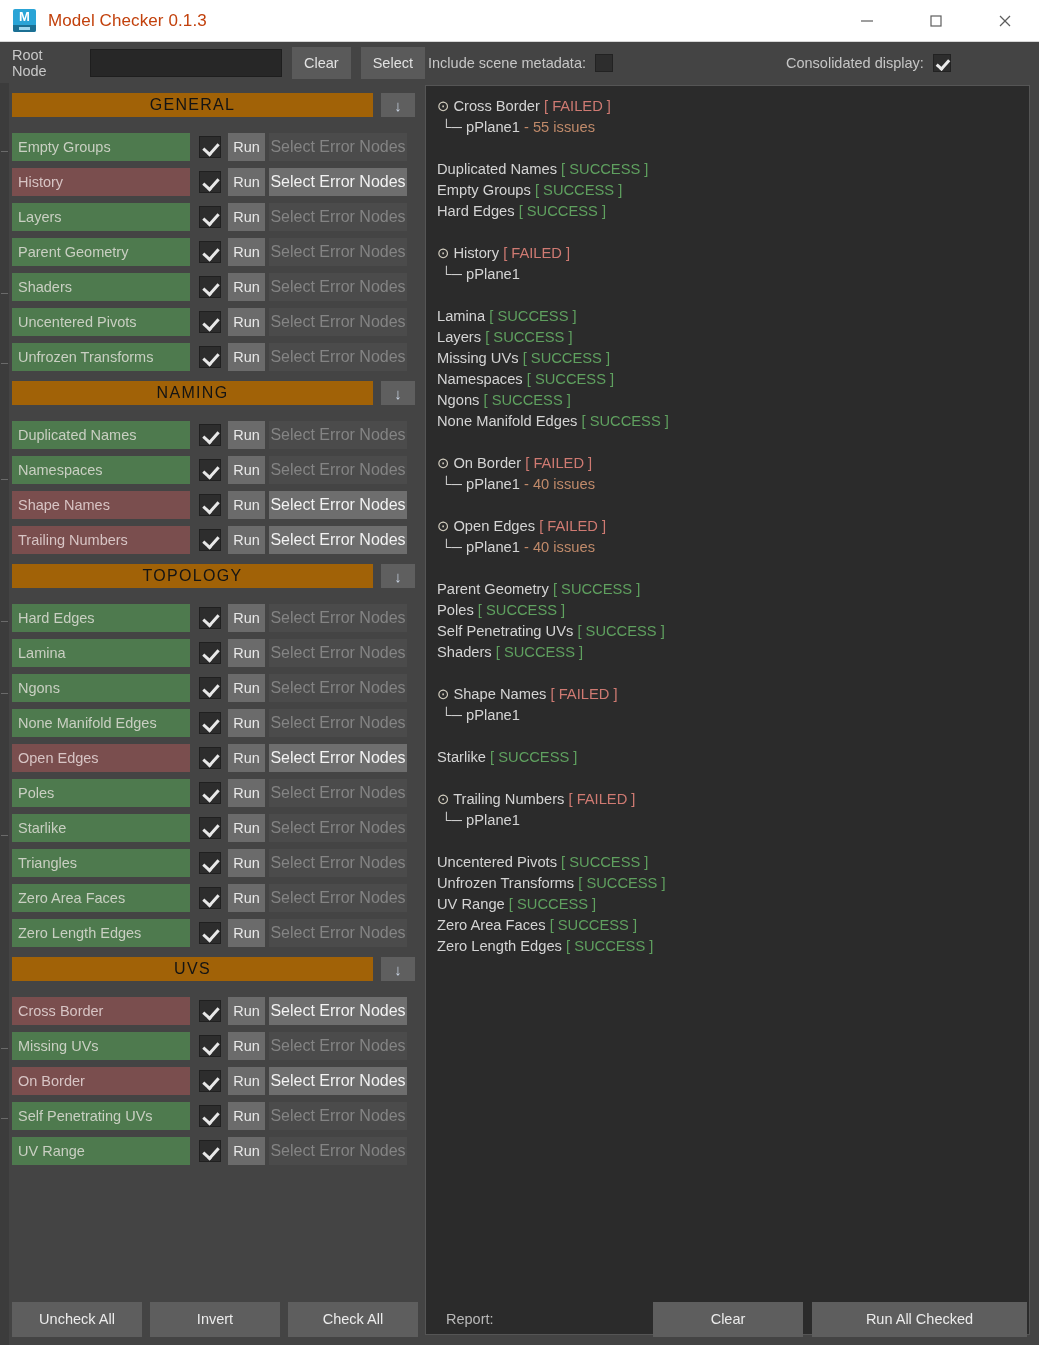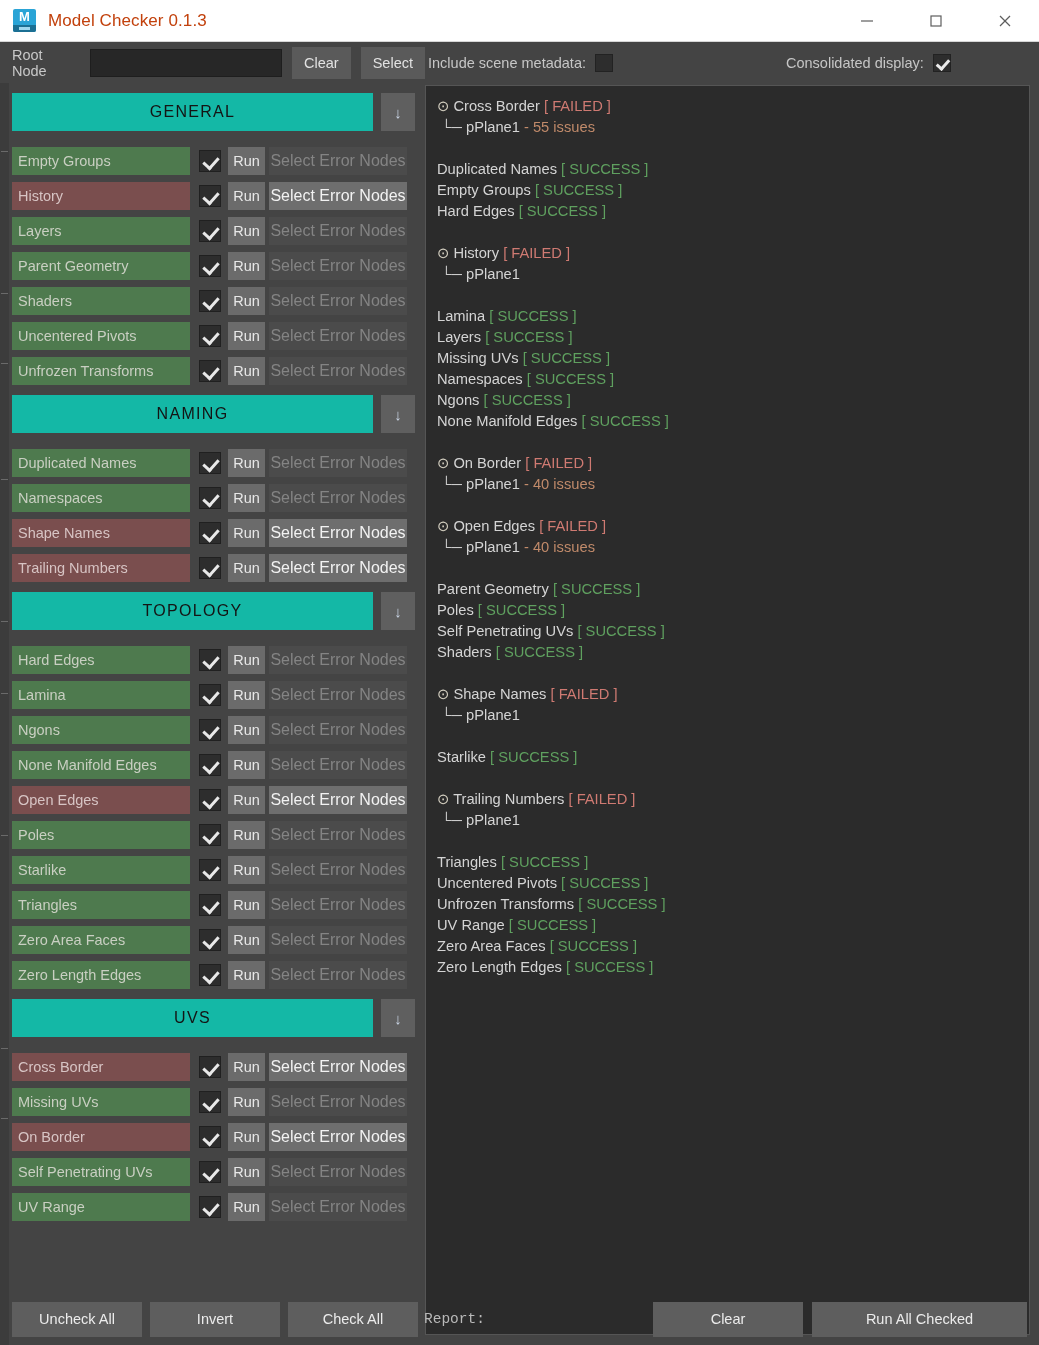--- a/index.html
+++ b/index.html
@@ -138,22 +138,22 @@
   }
   .section-head {
     display: flex;
     align-items: stretch;
     margin-top: 10px;
     margin-bottom: 16px;
     gap: 8px;
   }
   .section-title {
     flex: 1;
-    height: 38px;
-    background: #14b8a6;
+    height: 24px;
+    background: #a16207;
     color: #141414;
     font-size: 16px;
     letter-spacing: 1.3px;
     display: flex; align-items: center; justify-content: center;
     cursor: pointer;
   }
   .section-collapse {
     width: 34px;
     background: #5f5f5f;
     color: #c9d4e4;
@@ -311,22 +311,21 @@
     display: flex; align-items: center; justify-content: center;
     cursor: pointer;
     flex: none;
   }
   #btn-uncheck-all { width: 130px; }
   #btn-invert { width: 130px; margin-left: 8px; }
   #btn-check-all { width: 130px; margin-left: 8px; }
   #report-label {
     font-size: 14.5px;
     color: #b9b9b9;
-    margin-left: 6px;
-    font-family: Liberation Mono, monospace;
+    margin-left: 28px;
   }
   #btn-clear-report { width: 150px; margin-left: auto; }
   #btn-run-all { width: 215px; margin-left: 9px; }
   #bottom-spacer { flex: 1; }
 </style>
 </head>
 <body>
 
 <div id="titlebar">
   <div id="app-icon">
@@ -606,21 +605,20 @@
           <div class="rep-line"><span>Shaders </span><span class="tag-pass">[ SUCCESS ]</span></div>
           <div class="rep-line blank"></div>
           <div class="rep-line"><span class="rep-bullet">⊙ </span><span>Shape Names </span><span class="tag-fail">[ FAILED ]</span></div>
           <div class="rep-line"><span class="branch"> └─ </span><span>pPlane1</span></div>
           <div class="rep-line blank"></div>
           <div class="rep-line"><span>Starlike </span><span class="tag-pass">[ SUCCESS ]</span></div>
           <div class="rep-line blank"></div>
           <div class="rep-line"><span class="rep-bullet">⊙ </span><span>Trailing Numbers </span><span class="tag-fail">[ FAILED ]</span></div>
           <div class="rep-line"><span class="branch"> └─ </span><span>pPlane1</span></div>
           <div class="rep-line blank"></div>
-          <div class="rep-line"><span>Triangles </span><span class="tag-pass">[ SUCCESS ]</span></div>
           <div class="rep-line"><span>Uncentered Pivots </span><span class="tag-pass">[ SUCCESS ]</span></div>
           <div class="rep-line"><span>Unfrozen Transforms </span><span class="tag-pass">[ SUCCESS ]</span></div>
           <div class="rep-line"><span>UV Range </span><span class="tag-pass">[ SUCCESS ]</span></div>
           <div class="rep-line"><span>Zero Area Faces </span><span class="tag-pass">[ SUCCESS ]</span></div>
           <div class="rep-line"><span>Zero Length Edges </span><span class="tag-pass">[ SUCCESS ]</span></div>
         </div>
     </div>
   </div>
 
   <div id="bottom-bar">

